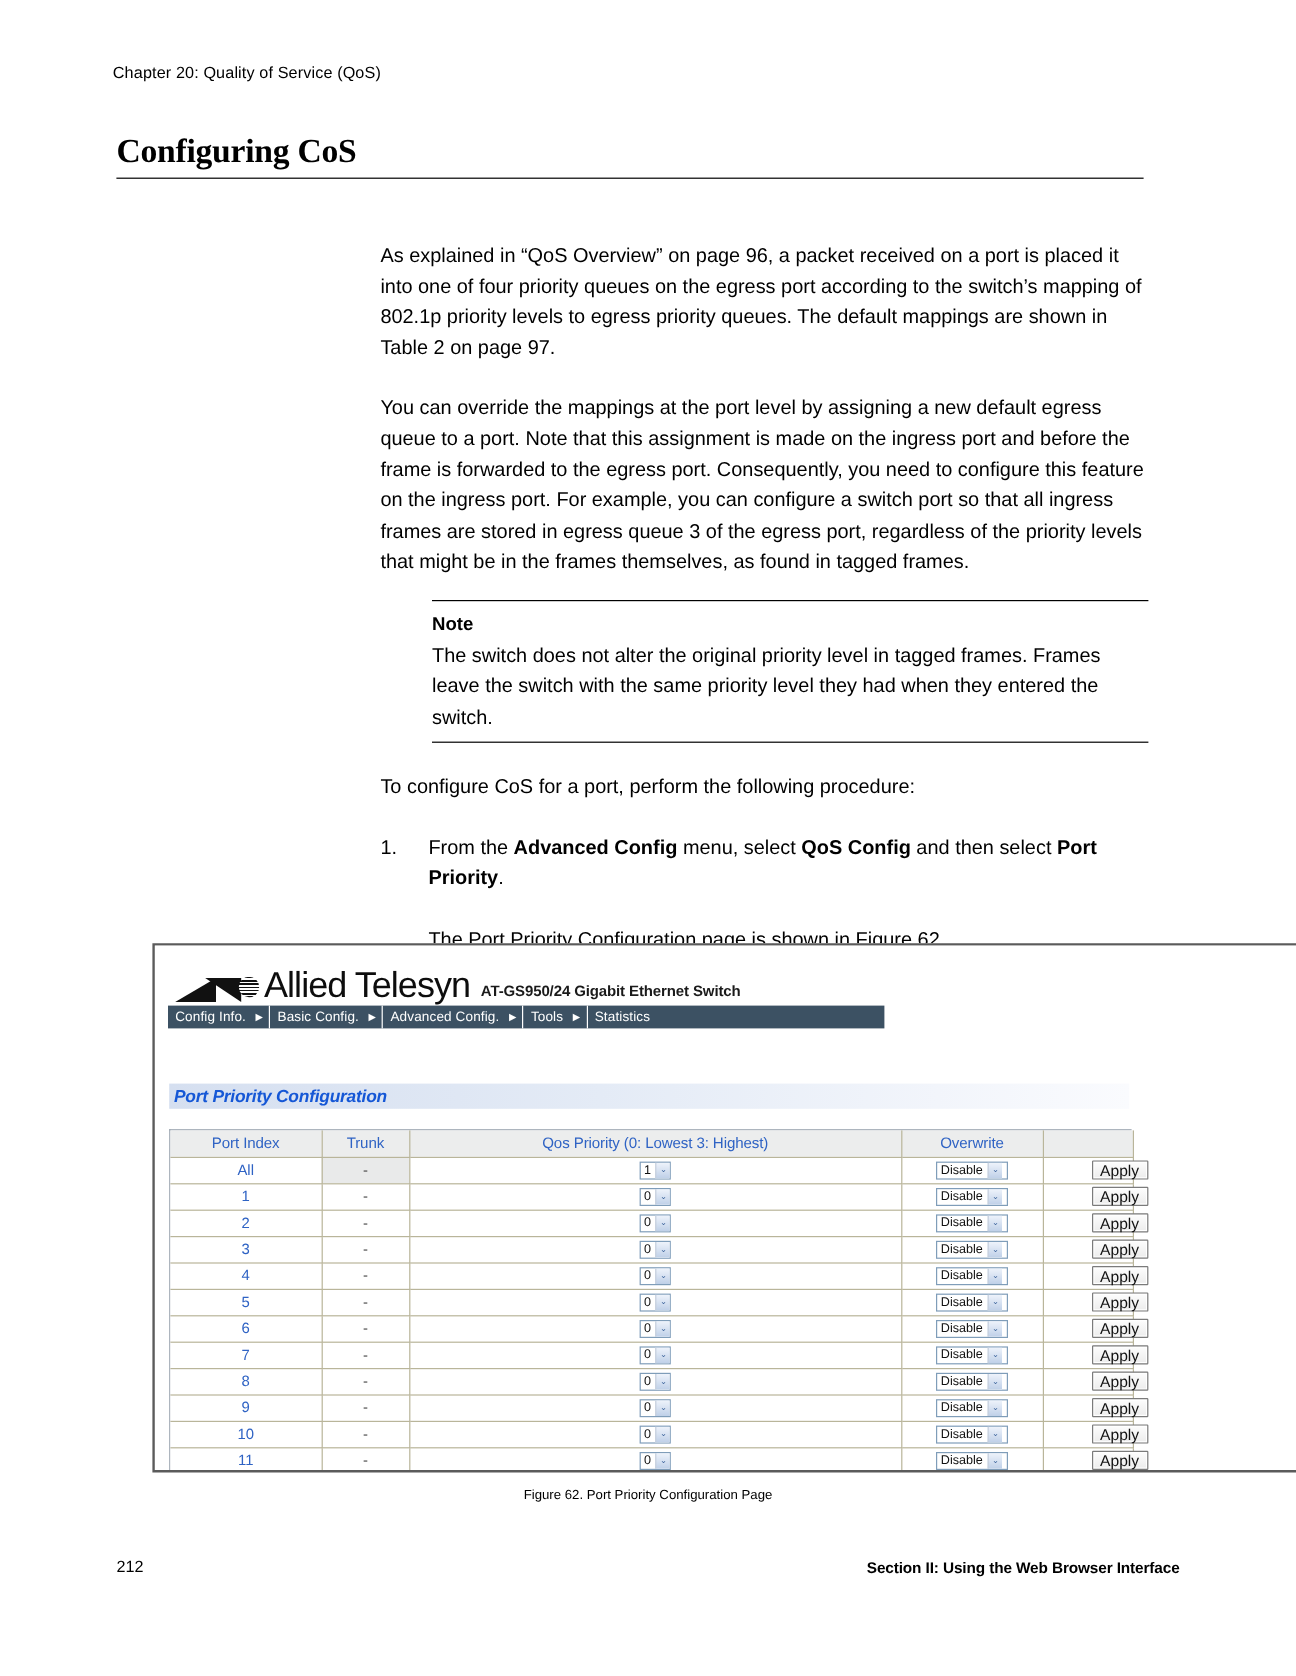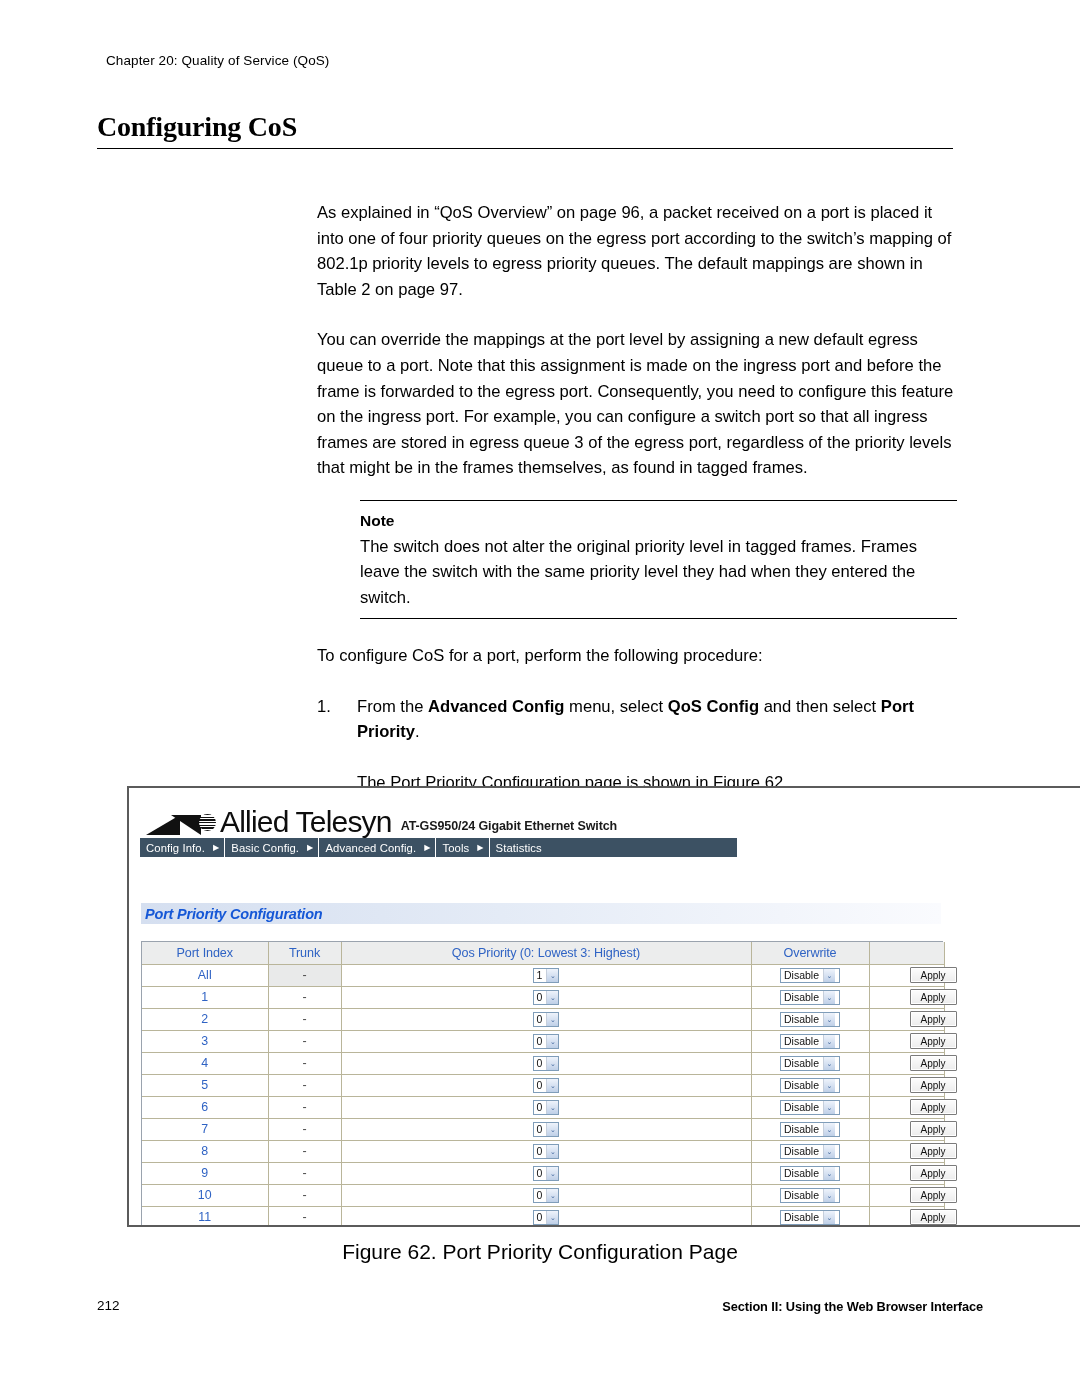--- a/index.html
+++ b/index.html
@@ -10,21 +10,21 @@
     background: #ffffff;
     font-family: "Liberation Sans", sans-serif;
     color: #000000;
     position: relative;
     overflow: hidden;
   }
 
   
   .running-head {
     position: absolute;
-    left: 106px;
+    left: 94px;
     top: 53px;
     font-size: 13.5px;
     letter-spacing: 0.1px;
     color: #000;
   }
 
   
   .heading-wrap {
     position: absolute;
     left: 97px;
@@ -288,38 +288,38 @@
   }
   .sel-qos { min-width: 26px; }
   .sel-ovr { min-width: 60px; }
 
   .btn-apply {
     display: inline-flex;
     align-items: center;
     justify-content: center;
     min-width: 47px;
     height: 16px;
-    font-size: 10px;
+    font-size: 13px;
     color: #111;
     background: linear-gradient(to bottom, #fdfdfd 0%, #ececec 100%);
     border: 1px solid #7b7b7b;
     border-radius: 1px;
     box-shadow: inset 0 0 0 1px #ffffff;
     vertical-align: middle;
     margin-left: 40px;
   }
 
   
   .fig-caption {
     position: absolute;
     left: 0;
     top: 1240px;
     width: 1080px;
     text-align: center;
-    font-size: 21px;
+    font-size: 11px;
     color: #000;
   }
 
   
   .footer-page {
     position: absolute;
     left: 97px;
     top: 1298px;
     font-size: 13.5px;
   }

